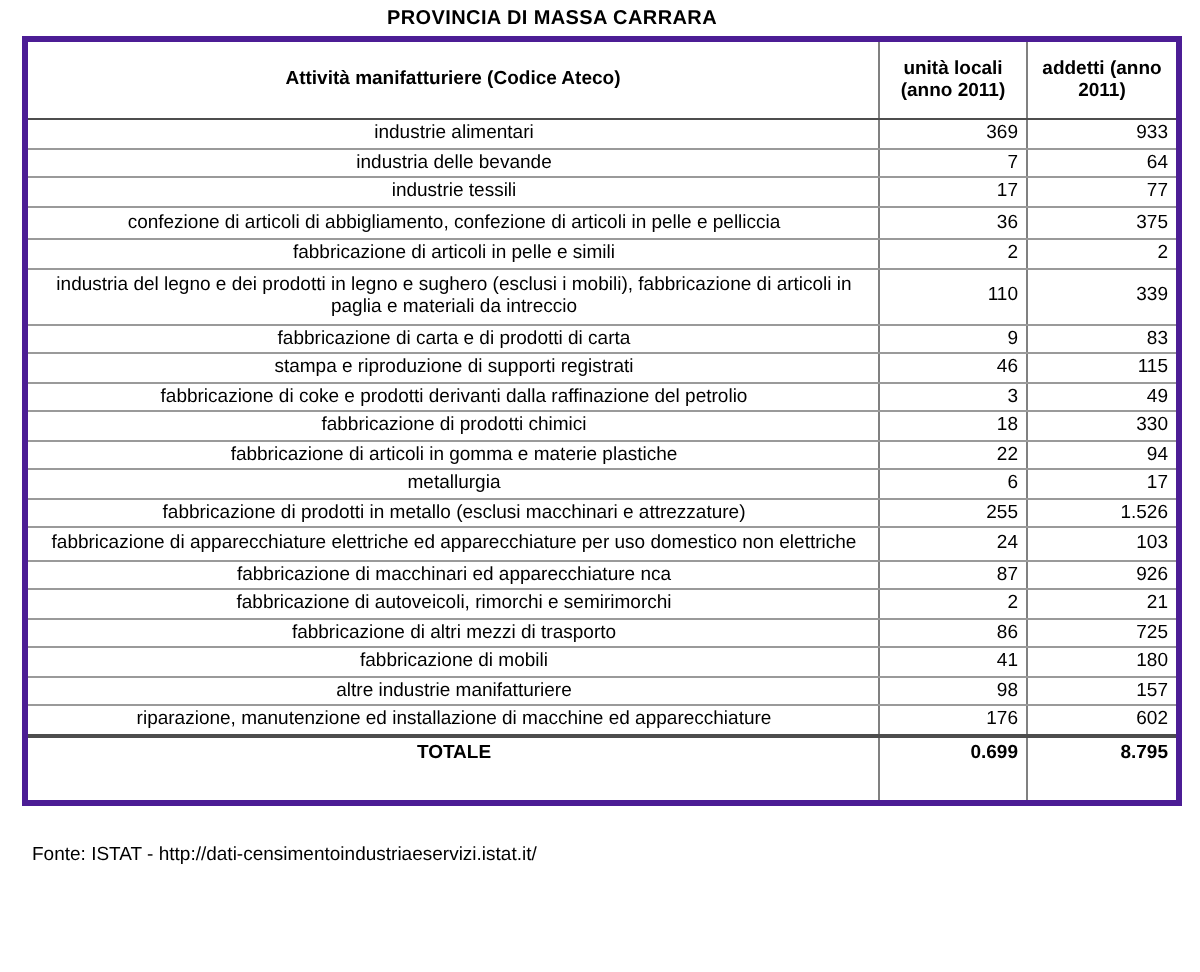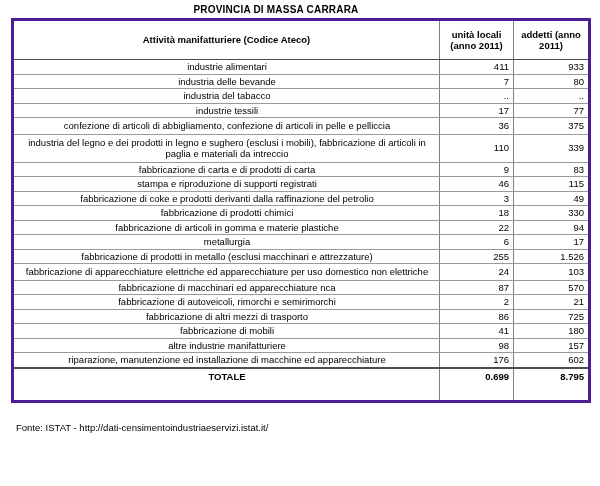--- a/index.html
+++ b/index.html
@@ -110,43 +110,43 @@
       <thead>
         <tr>
           <th class="h-activity">Attività manifatturiere (Codice Ateco)</th>
           <th>unità locali (anno 2011)</th>
           <th>addetti (anno 2011)</th>
         </tr>
       </thead>
       <tbody id="tbody">
           <tr>
             <td class="label">industrie alimentari</td>
-            <td class="num">411</td>
+            <td class="num">369</td>
             <td class="num">933</td>
           </tr>
           <tr>
             <td class="label">industria delle bevande</td>
             <td class="num">7</td>
-            <td class="num">80</td>
-          </tr>
-          <tr>
-            <td class="label">industria del tabacco</td>
-            <td class="num">..</td>
-            <td class="num">..</td>
+            <td class="num">64</td>
           </tr>
           <tr>
             <td class="label">industrie tessili</td>
             <td class="num">17</td>
             <td class="num">77</td>
           </tr>
           <tr class="tall">
             <td class="label">confezione di articoli di abbigliamento, confezione di articoli in pelle e pelliccia</td>
             <td class="num">36</td>
             <td class="num">375</td>
           </tr>
+          <tr>
+            <td class="label">fabbricazione di articoli in pelle e simili</td>
+            <td class="num">2</td>
+            <td class="num">2</td>
+          </tr>
           <tr class="tall">
             <td class="label">industria del legno e dei prodotti in legno e sughero (esclusi i mobili), fabbricazione di articoli in paglia e materiali da intreccio</td>
             <td class="num">110</td>
             <td class="num">339</td>
           </tr>
           <tr>
             <td class="label">fabbricazione di carta e di prodotti di carta</td>
             <td class="num">9</td>
             <td class="num">83</td>
           </tr>
@@ -181,21 +181,21 @@
             <td class="num">1.526</td>
           </tr>
           <tr class="tall">
             <td class="label">fabbricazione di apparecchiature elettriche ed apparecchiature per uso domestico non elettriche</td>
             <td class="num">24</td>
             <td class="num">103</td>
           </tr>
           <tr>
             <td class="label">fabbricazione di macchinari ed apparecchiature nca</td>
             <td class="num">87</td>
-            <td class="num">570</td>
+            <td class="num">926</td>
           </tr>
           <tr>
             <td class="label">fabbricazione di autoveicoli, rimorchi e semirimorchi</td>
             <td class="num">2</td>
             <td class="num">21</td>
           </tr>
           <tr>
             <td class="label">fabbricazione di altri mezzi di trasporto</td>
             <td class="num">86</td>
             <td class="num">725</td>

